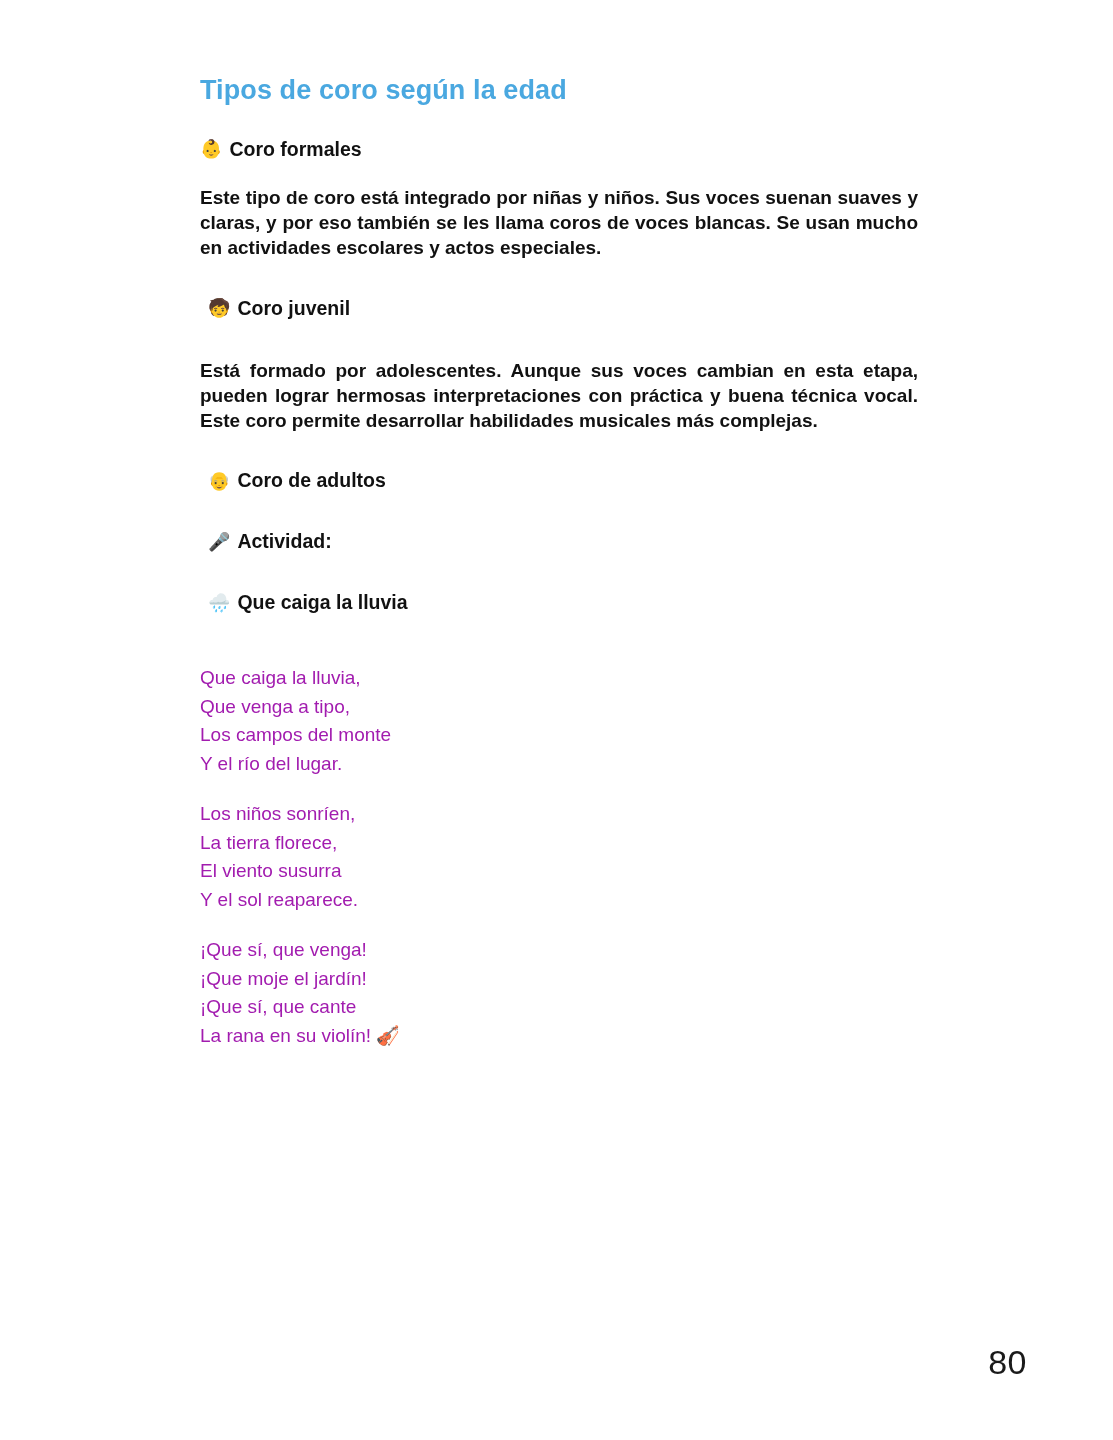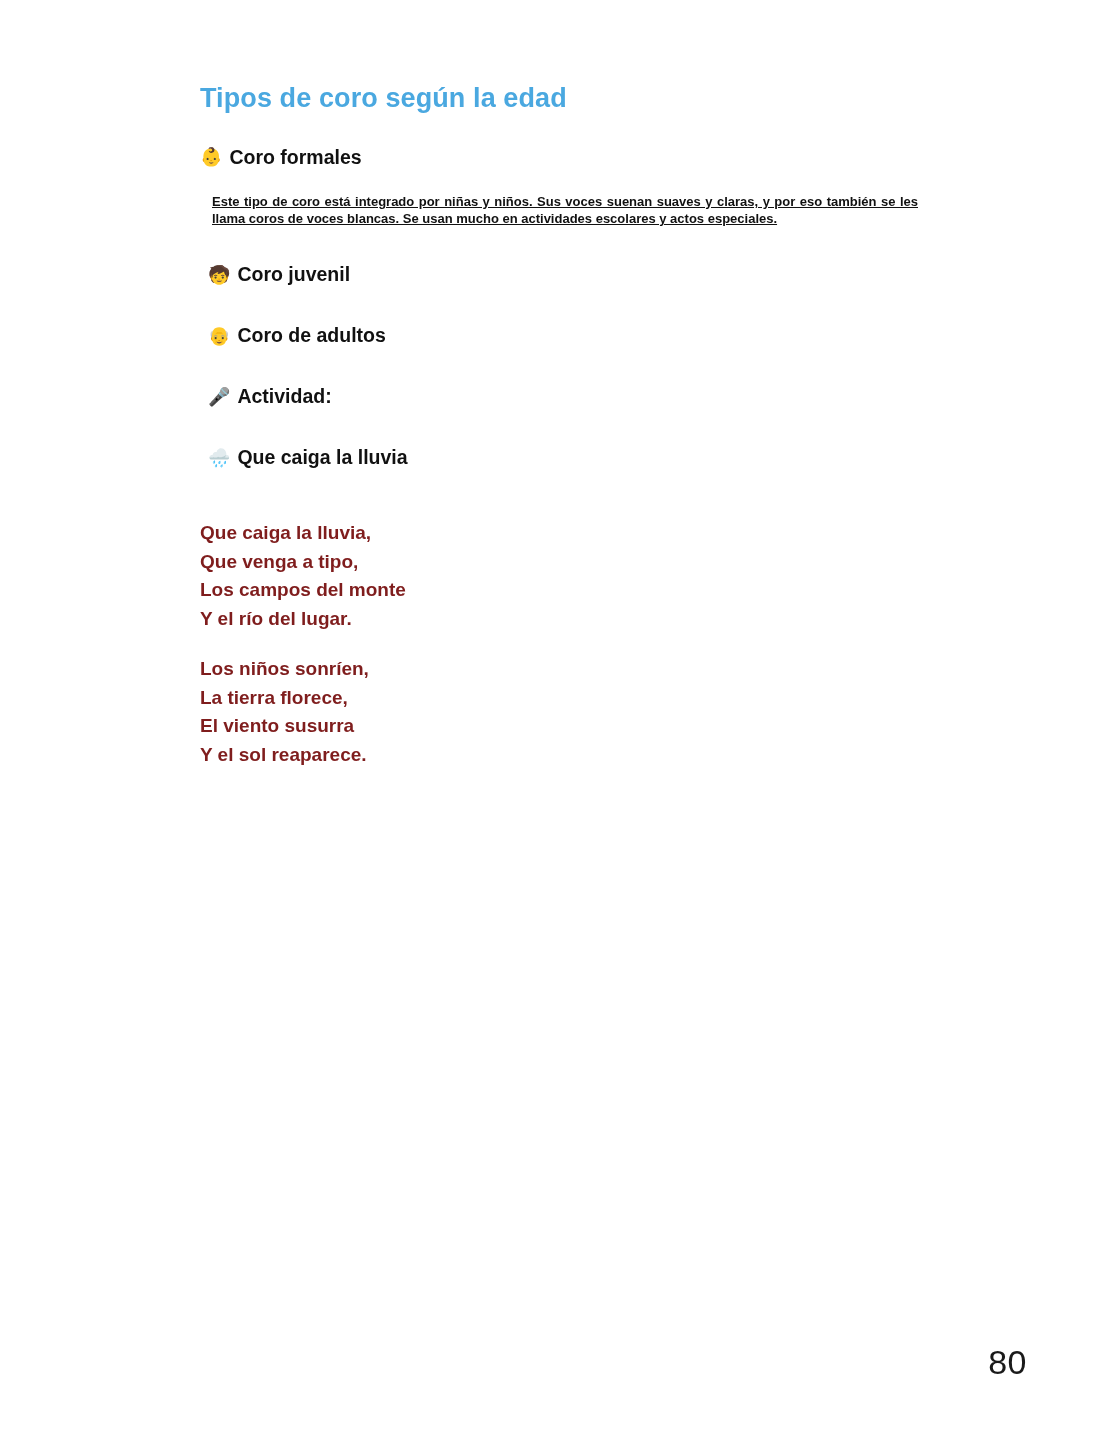--- a/index.html
+++ b/index.html
@@ -27,57 +27,56 @@
     position: absolute;
     left: 200px;
     top: 70px;
     width: 718px;
   }
   h1.doc-title {
     font-size: 27px;
     line-height: 1.25;
     font-weight: bold;
     color: #4aa8e0;
-    margin: 12px 0 30px 0;
+    margin: 4px 0 30px 0;
     letter-spacing: 0.1px;
   }
   .subhead {
     font-size: 19.5px;
     font-weight: bold;
     color: #111111;
     margin: 0 0 24px 0;
     display: flex;
     align-items: center;
     gap: 7px;
   }
   .subhead .emoji {
     font-size: 18px;
     line-height: 1;
     display: inline-block;
   }
   .subhead.indent {
     margin-left: 8px;
   }
   p.body-text {
-    font-size: 13px;
+    font-size: 19px;
     font-weight: bold;
     line-height: 1.33;
-    margin: 0 0 36px 12px;
+    margin: 0 0 36px 0;
     text-align: justify;
     color: #111111;
     hyphens: none;
-    text-decoration: underline;
   }
   .gap-sm { height: 14px; }
   .gap-md { height: 26px; }
   .lyrics {
     font-size: 19px;
-    font-weight: bold;
+    font-weight: normal;
     line-height: 1.5;
-    color: #7f1d1d;
+    color: #a21caf;
     margin: 0 0 22px 0;
   }
   .lyrics .line {
     white-space: pre;
   }
   .page-number {
     position: absolute;
     right: 86px;
     bottom: 58px;
     font-size: 34px;
@@ -98,20 +97,21 @@
       <span class="emoji">👶</span>
       <span>Coro formales</span>
     </div>
     <p class="body-text">Este tipo de coro está integrado por niñas y niños. Sus voces suenan suaves y claras, y por eso también se les llama coros de voces blancas. Se usan mucho en actividades escolares y actos especiales.</p>
 
     <div class="subhead indent">
       <span class="emoji">🧒</span>
       <span>Coro juvenil</span>
     </div>
     <div class="gap-sm"></div>
+    <p class="body-text">Está formado por adolescentes. Aunque sus voces cambian en esta etapa, pueden lograr hermosas interpretaciones con práctica y buena técnica vocal. Este coro permite desarrollar habilidades musicales más complejas.</p>
 
     <div class="subhead indent">
       <span class="emoji">👴</span>
       <span>Coro de adultos</span>
     </div>
     <div class="gap-sm"></div>
 
     <div class="subhead indent">
       <span class="emoji">🎤</span>
       <span>Actividad:</span>
@@ -131,17 +131,23 @@
       <div class="line">Y el río del lugar.</div>
     </div>
 
     <div class="lyrics">
       <div class="line">Los niños sonríen,</div>
       <div class="line">La tierra florece,</div>
       <div class="line">El viento susurra</div>
       <div class="line">Y el sol reaparece.</div>
     </div>
 
+    <div class="lyrics">
+      <div class="line">¡Que sí, que venga!</div>
+      <div class="line">¡Que moje el jardín!</div>
+      <div class="line">¡Que sí, que cante</div>
+      <div class="line">La rana en su violín! 🎻</div>
+    </div>
 
   </div>
 
   <div class="page-number">80</div>
 </div>
 
 </body></html>

